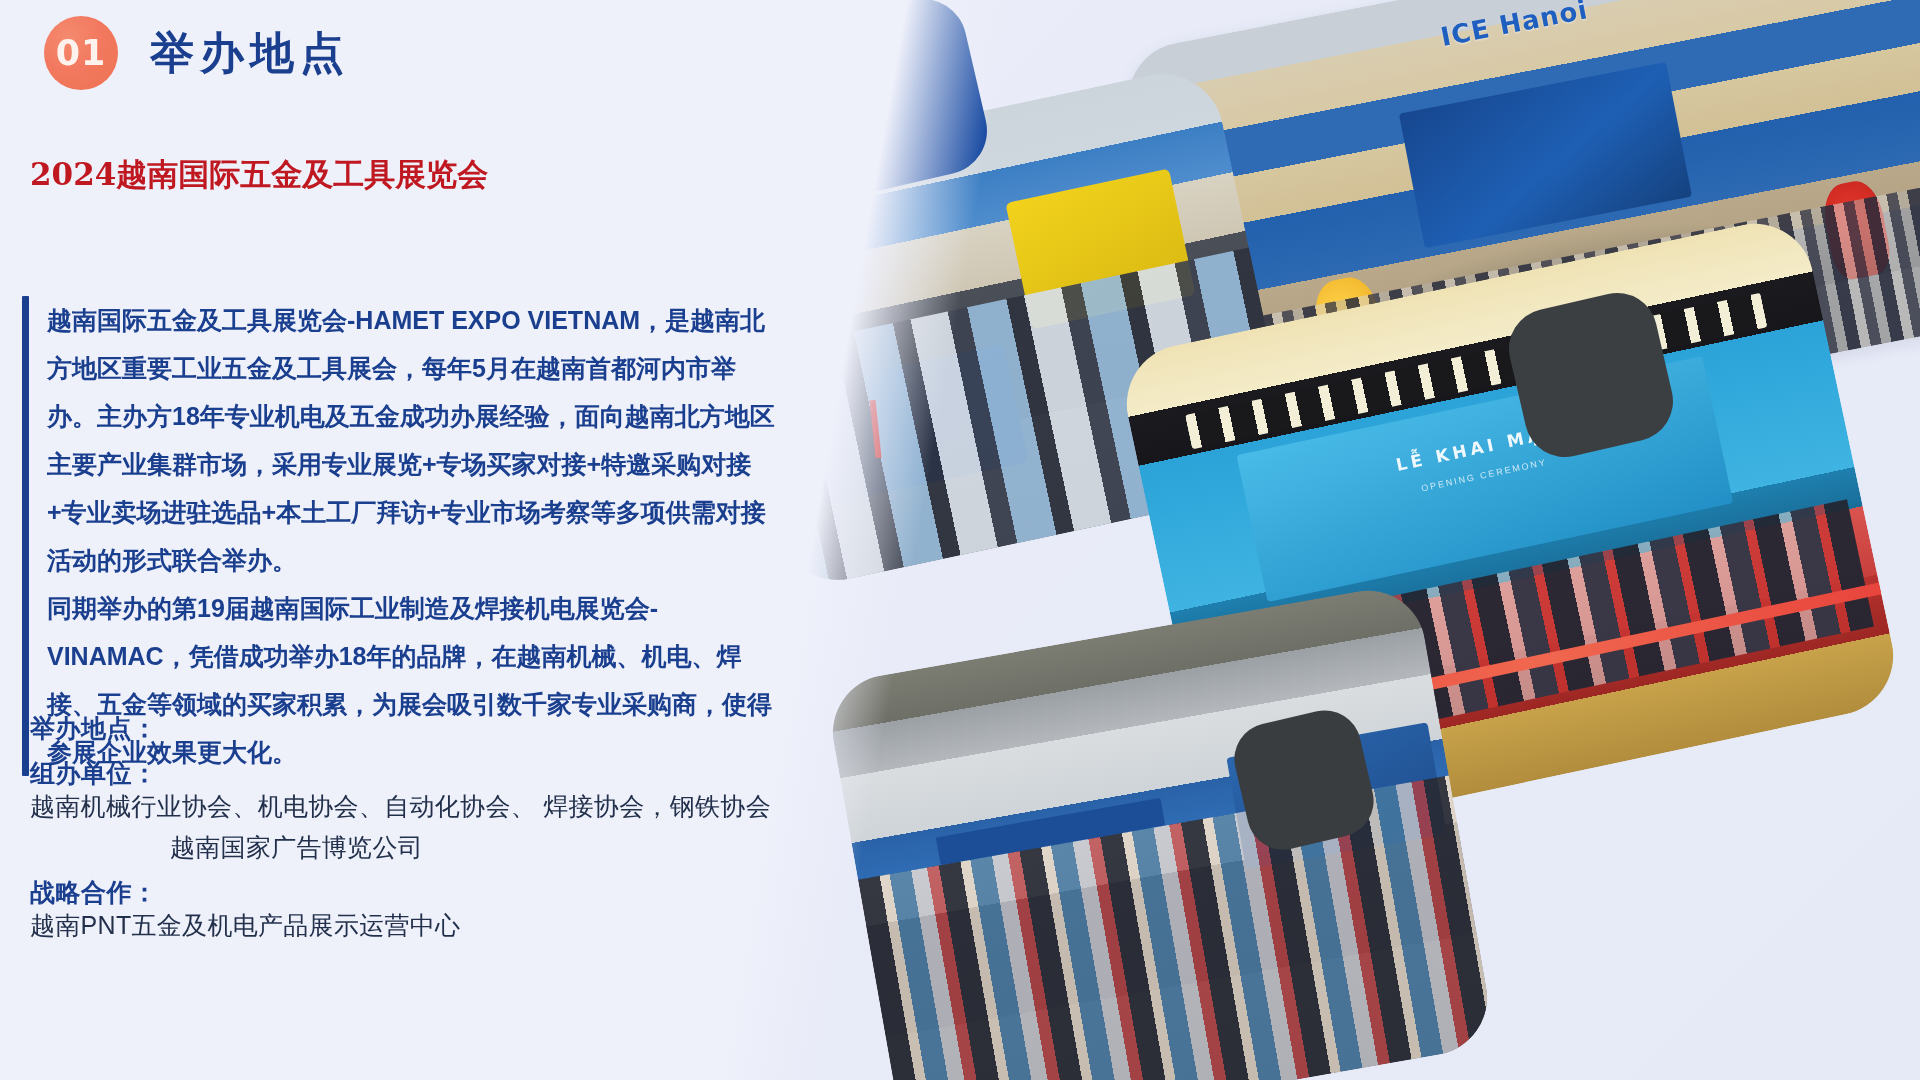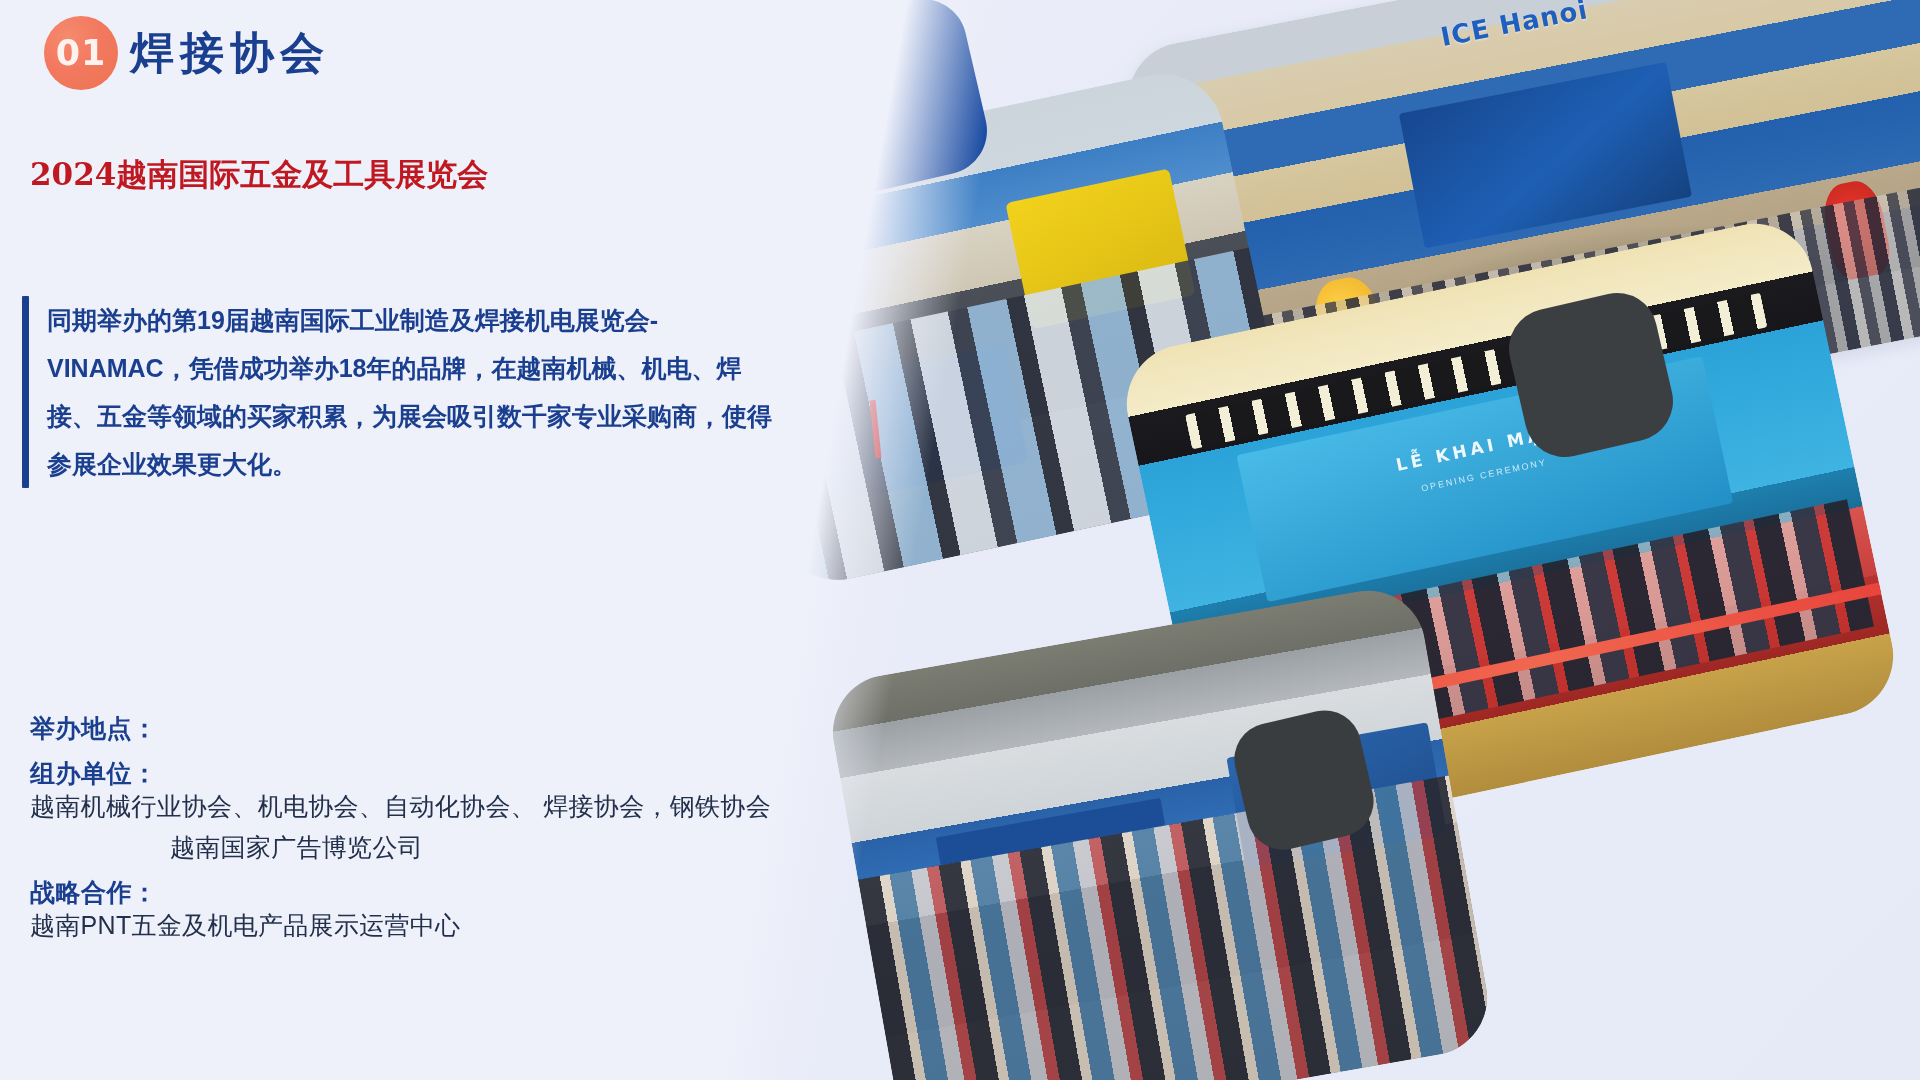--- a/index.html
+++ b/index.html
@@ -5,21 +5,21 @@
   html,body{margin:0;padding:0;}
   body{
     width:1920px;height:1080px;overflow:hidden;
     font-family:"Liberation Sans","DejaVu Sans",sans-serif;
     background:linear-gradient(135deg,#eef0fa 0%,#e9ecf8 40%,#e6eaf7 100%);
     position:relative;
   }
   .slide{position:absolute;inset:0;}
 
   
-  .header{position:absolute;left:44px;top:16px;display:flex;align-items:center;gap:12px;z-index:40;}
+  .header{position:absolute;left:44px;top:16px;display:flex;align-items:center;gap:32px;z-index:40;}
   .badge{
     width:74px;height:74px;border-radius:50%;
     background:radial-gradient(circle at 32% 28%,#f58a6e 0%,#f2795f 45%,#ef7352 100%);
     display:flex;align-items:center;justify-content:center;
     color:#fdf2ee;font-size:35px;font-weight:bold;letter-spacing:1px;
     font-family:"DejaVu Sans",sans-serif;
   }
   .section-title{
     color:#1b3f8f;font-size:44px;font-weight:bold;letter-spacing:6px;
     font-family:"DejaVu Sans","Liberation Sans",sans-serif;
@@ -297,30 +297,31 @@
 
     <div class="shape sq-blue"></div>
     <div class="shape sq-dark1"></div>
     <div class="shape sq-dark2"></div>
   </div>
 
   <div class="veil"></div>
 
   <div class="header">
     <div class="badge">01</div>
-    <div class="section-title">焊接协会</div>
+    <div class="section-title">举办地点</div>
   </div>
 
   <div class="red-titles">
     <div class="red-line">2024越南国际五金及工具展览会</div>
   </div>
 
   <div class="para-wrap">
     <div class="accent-bar"></div>
     <div class="para">
+      <p>越南国际五金及工具展览会-HAMET EXPO VIETNAM，是越南北方地区重要工业五金及工具展会，每年5月在越南首都河内市举办。主办方18年专业机电及五金成功办展经验，面向越南北方地区主要产业集群市场，采用专业展览+专场买家对接+特邀采购对接+专业卖场进驻选品+本土工厂拜访+专业市场考察等多项供需对接活动的形式联合举办。</p>
       <p>同期举办的第19届越南国际工业制造及焊接机电展览会-VINAMAC，凭借成功举办18年的品牌，在越南机械、机电、焊接、五金等领域的买家积累，为展会吸引数千家专业采购商，使得参展企业效果更大化。</p>
     </div>
   </div>
 
   <div class="details">
     <div class="drow">
       <div class="dlabel">举办地点：</div>
     </div>
     <div class="drow">
       <div class="dlabel">组办单位：</div>

